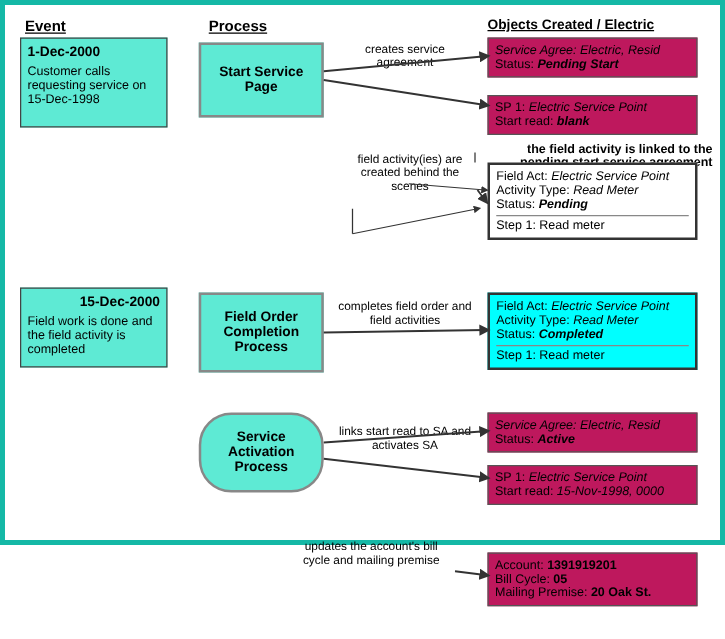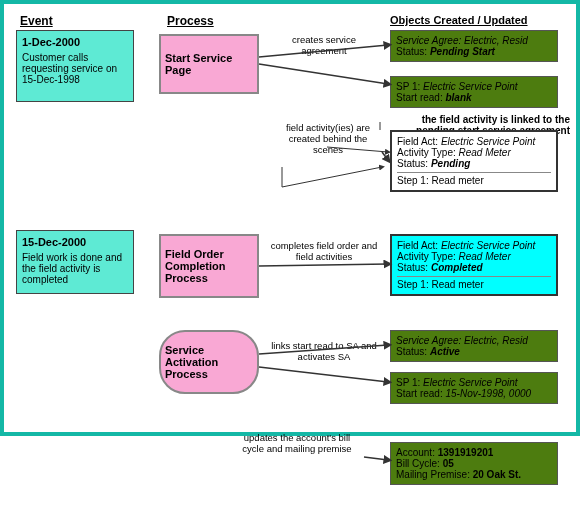--- a/index.html
+++ b/index.html
@@ -41,33 +41,34 @@
       border: 1px solid #444;
       background: #5eead4;
       padding: 5px;
       font-size: 10px;
       width: 118px;
     }
 
     
     .proc-box {
       position: absolute;
-      background: #f9a8d4;
+      background: #5eead4;
       border: 2px solid #888;
+      text-align: center;
       font-weight: bold;
       font-size: 11px;
       padding: 8px 4px;
       width: 100px;
     }
 
     
     .o-box {
       position: absolute;
       border: 1px solid #555;
-      background: #4d7c0f;
+      background: #be185d;
       padding: 4px 5px;
       font-size: 10px;
       width: 168px;
     }
     .o-box.cyan {
       background: #00ffff;
       border: 2px solid #333;
     }
 
     
@@ -91,29 +92,29 @@
     strong { font-weight: bold; }
   </style>
 </head>
 <body>
 
 <div class="diagram-container">
   <div class="diagram">
 
     <div class="hdr" style="left:8px; top:2px;">Event</div>
     <div class="hdr" style="left:155px; top:2px;">Process</div>
-    <div class="hdr" style="left:378px; top:2px; font-size:11px;">Objects Created / Updated</div>
+    <div class="hdr" style="left:378px; top:2px; font-size:11px;">Objects Created / Electric</div>
 
     <div class="ev-box" style="left:4px; top:18px; height:72px;">
       <div style="font-weight:bold; font-size:11px; margin-bottom:4px;">1-Dec-2000</div>
       <div>Customer calls requesting service on 15-Dec-1998</div>
     </div>
 
     <div class="ev-box" style="left:4px; top:218px; height:64px;">
-      <div style="font-weight:bold; font-size:11px; margin-bottom:4px;">15-Dec-2000</div>
+      <div style="font-weight:bold; font-size:11px; margin-bottom:4px;text-align:right;">15-Dec-2000</div>
       <div>Field work is done and the field activity is completed</div>
     </div>
 
     <div class="proc-box" style="left:147px; top:22px; height:60px; display:flex; align-items:center; justify-content:center;">
       <span>Start Service Page</span>
     </div>
 
     <div class="proc-box" style="left:147px; top:222px; height:64px; display:flex; align-items:center; justify-content:center;">
       <span>Field Order Completion Process</span>
     </div>

